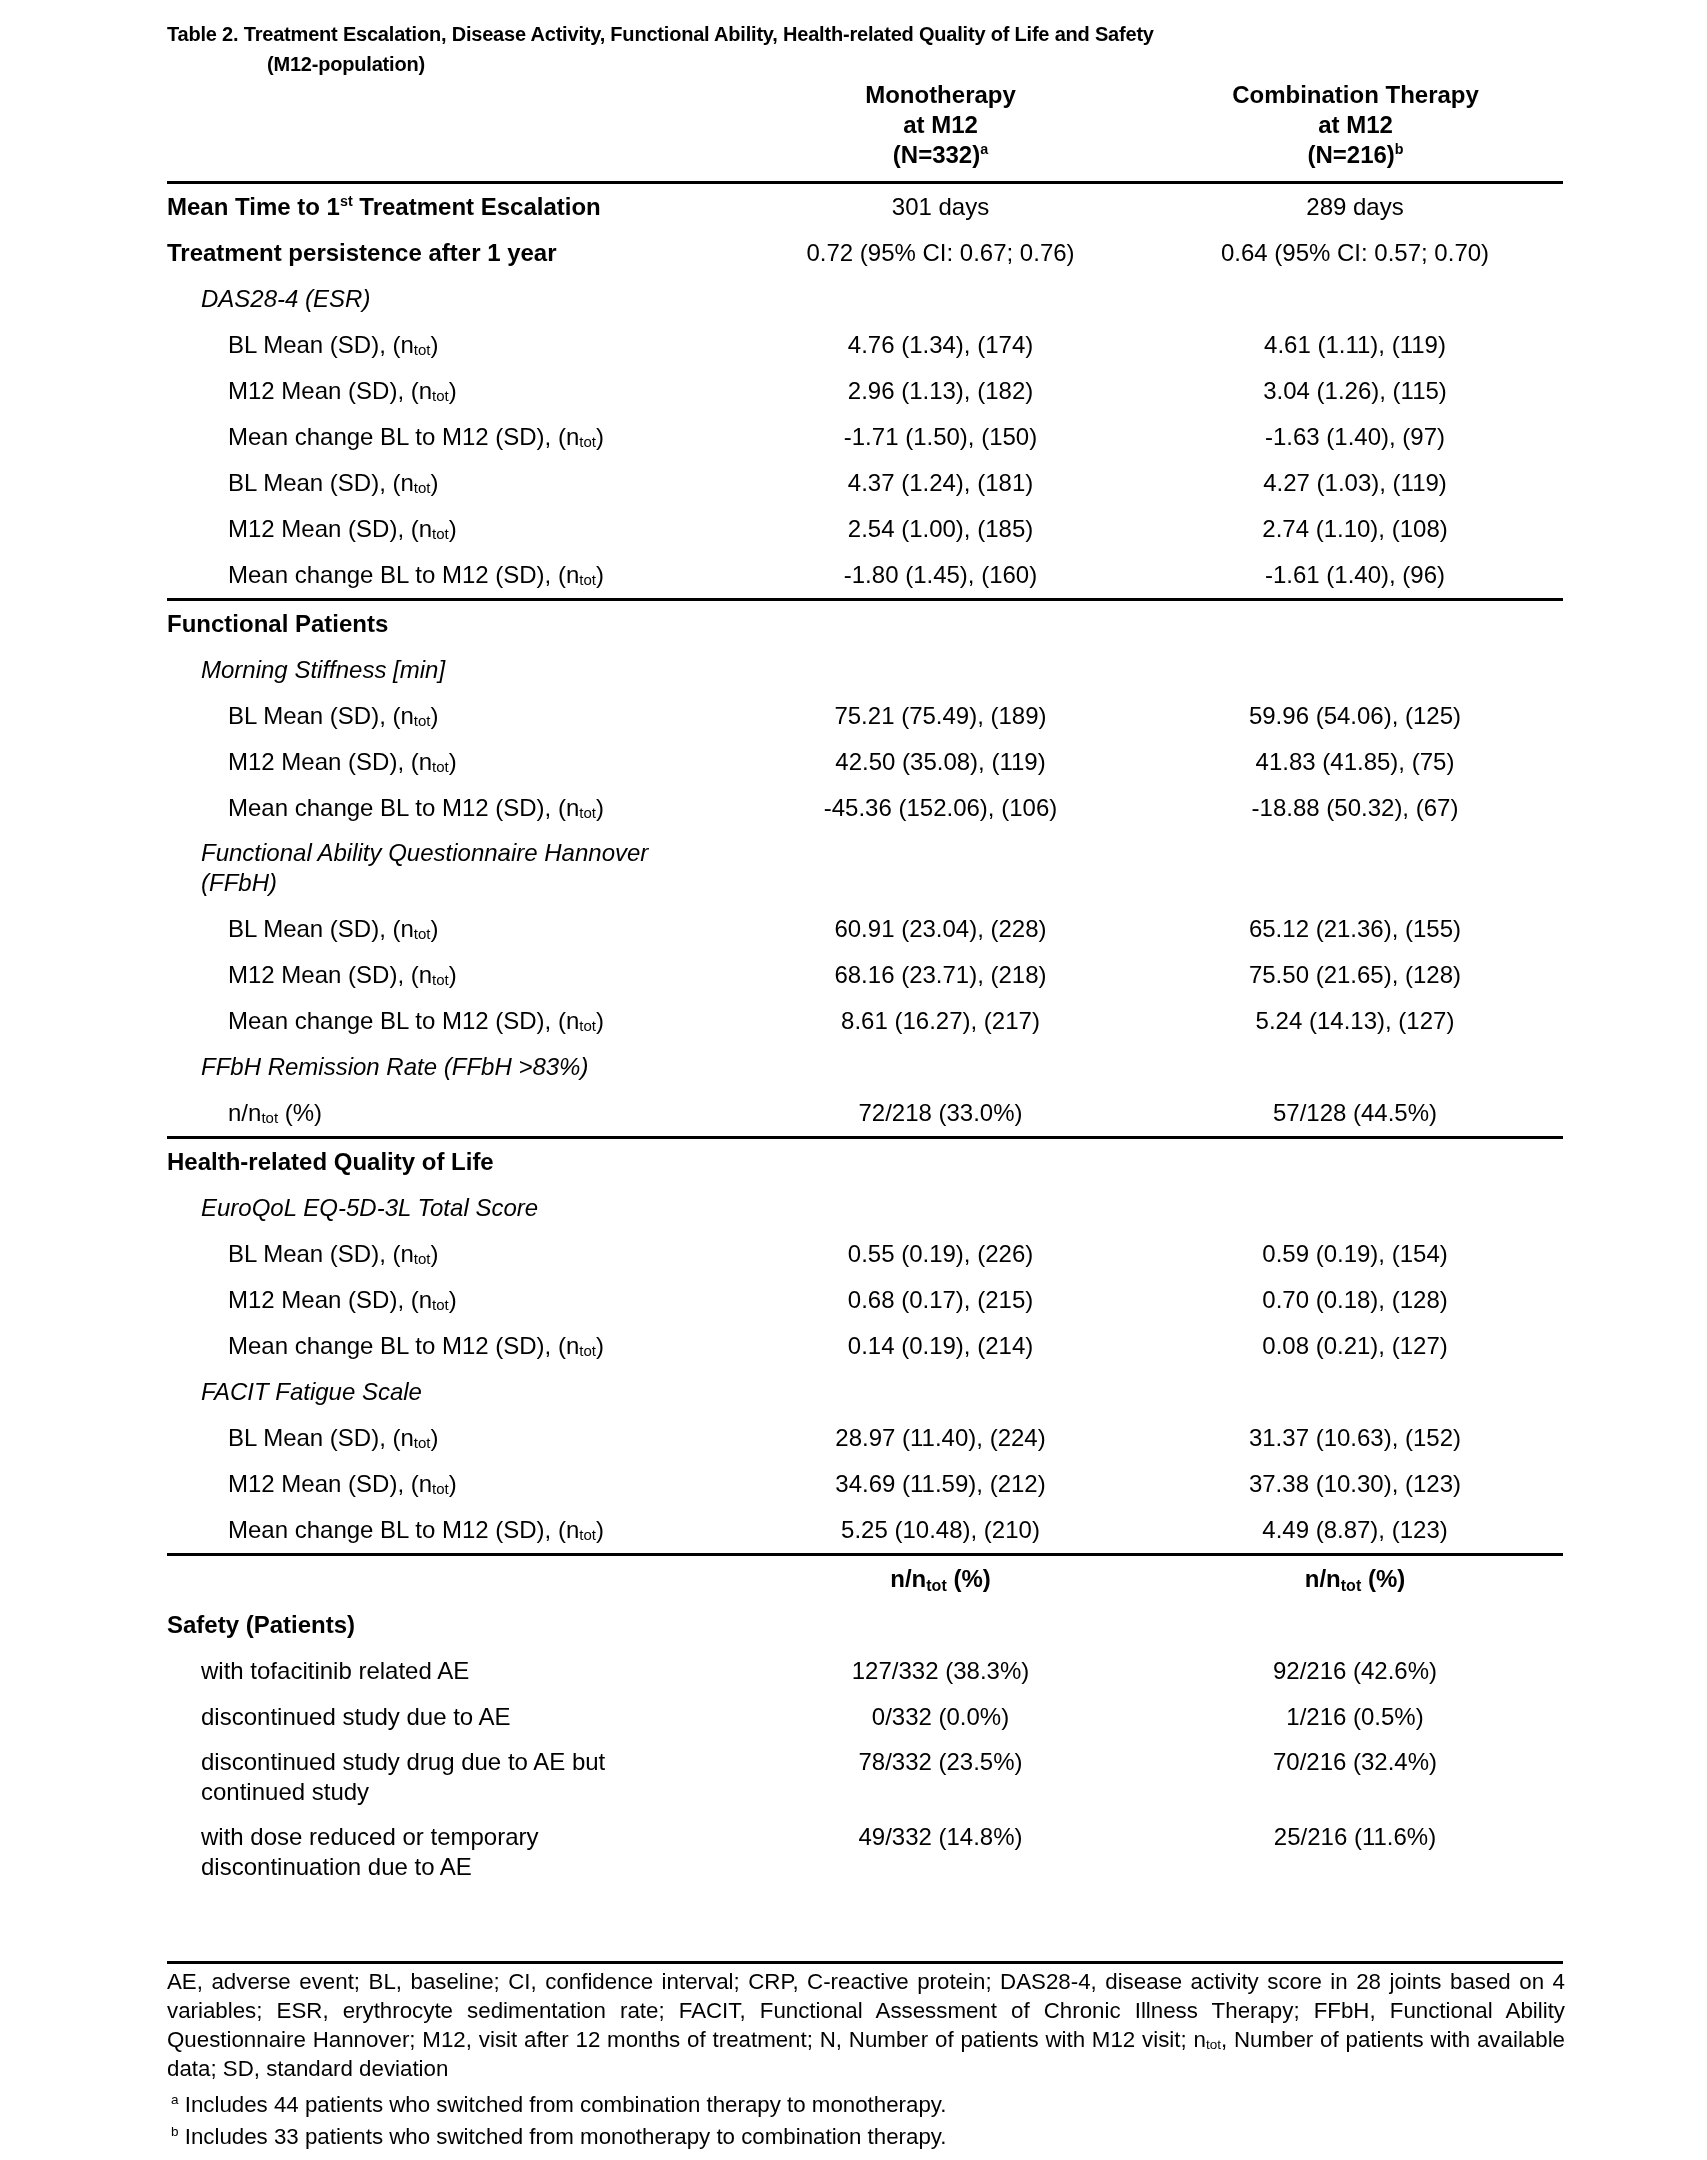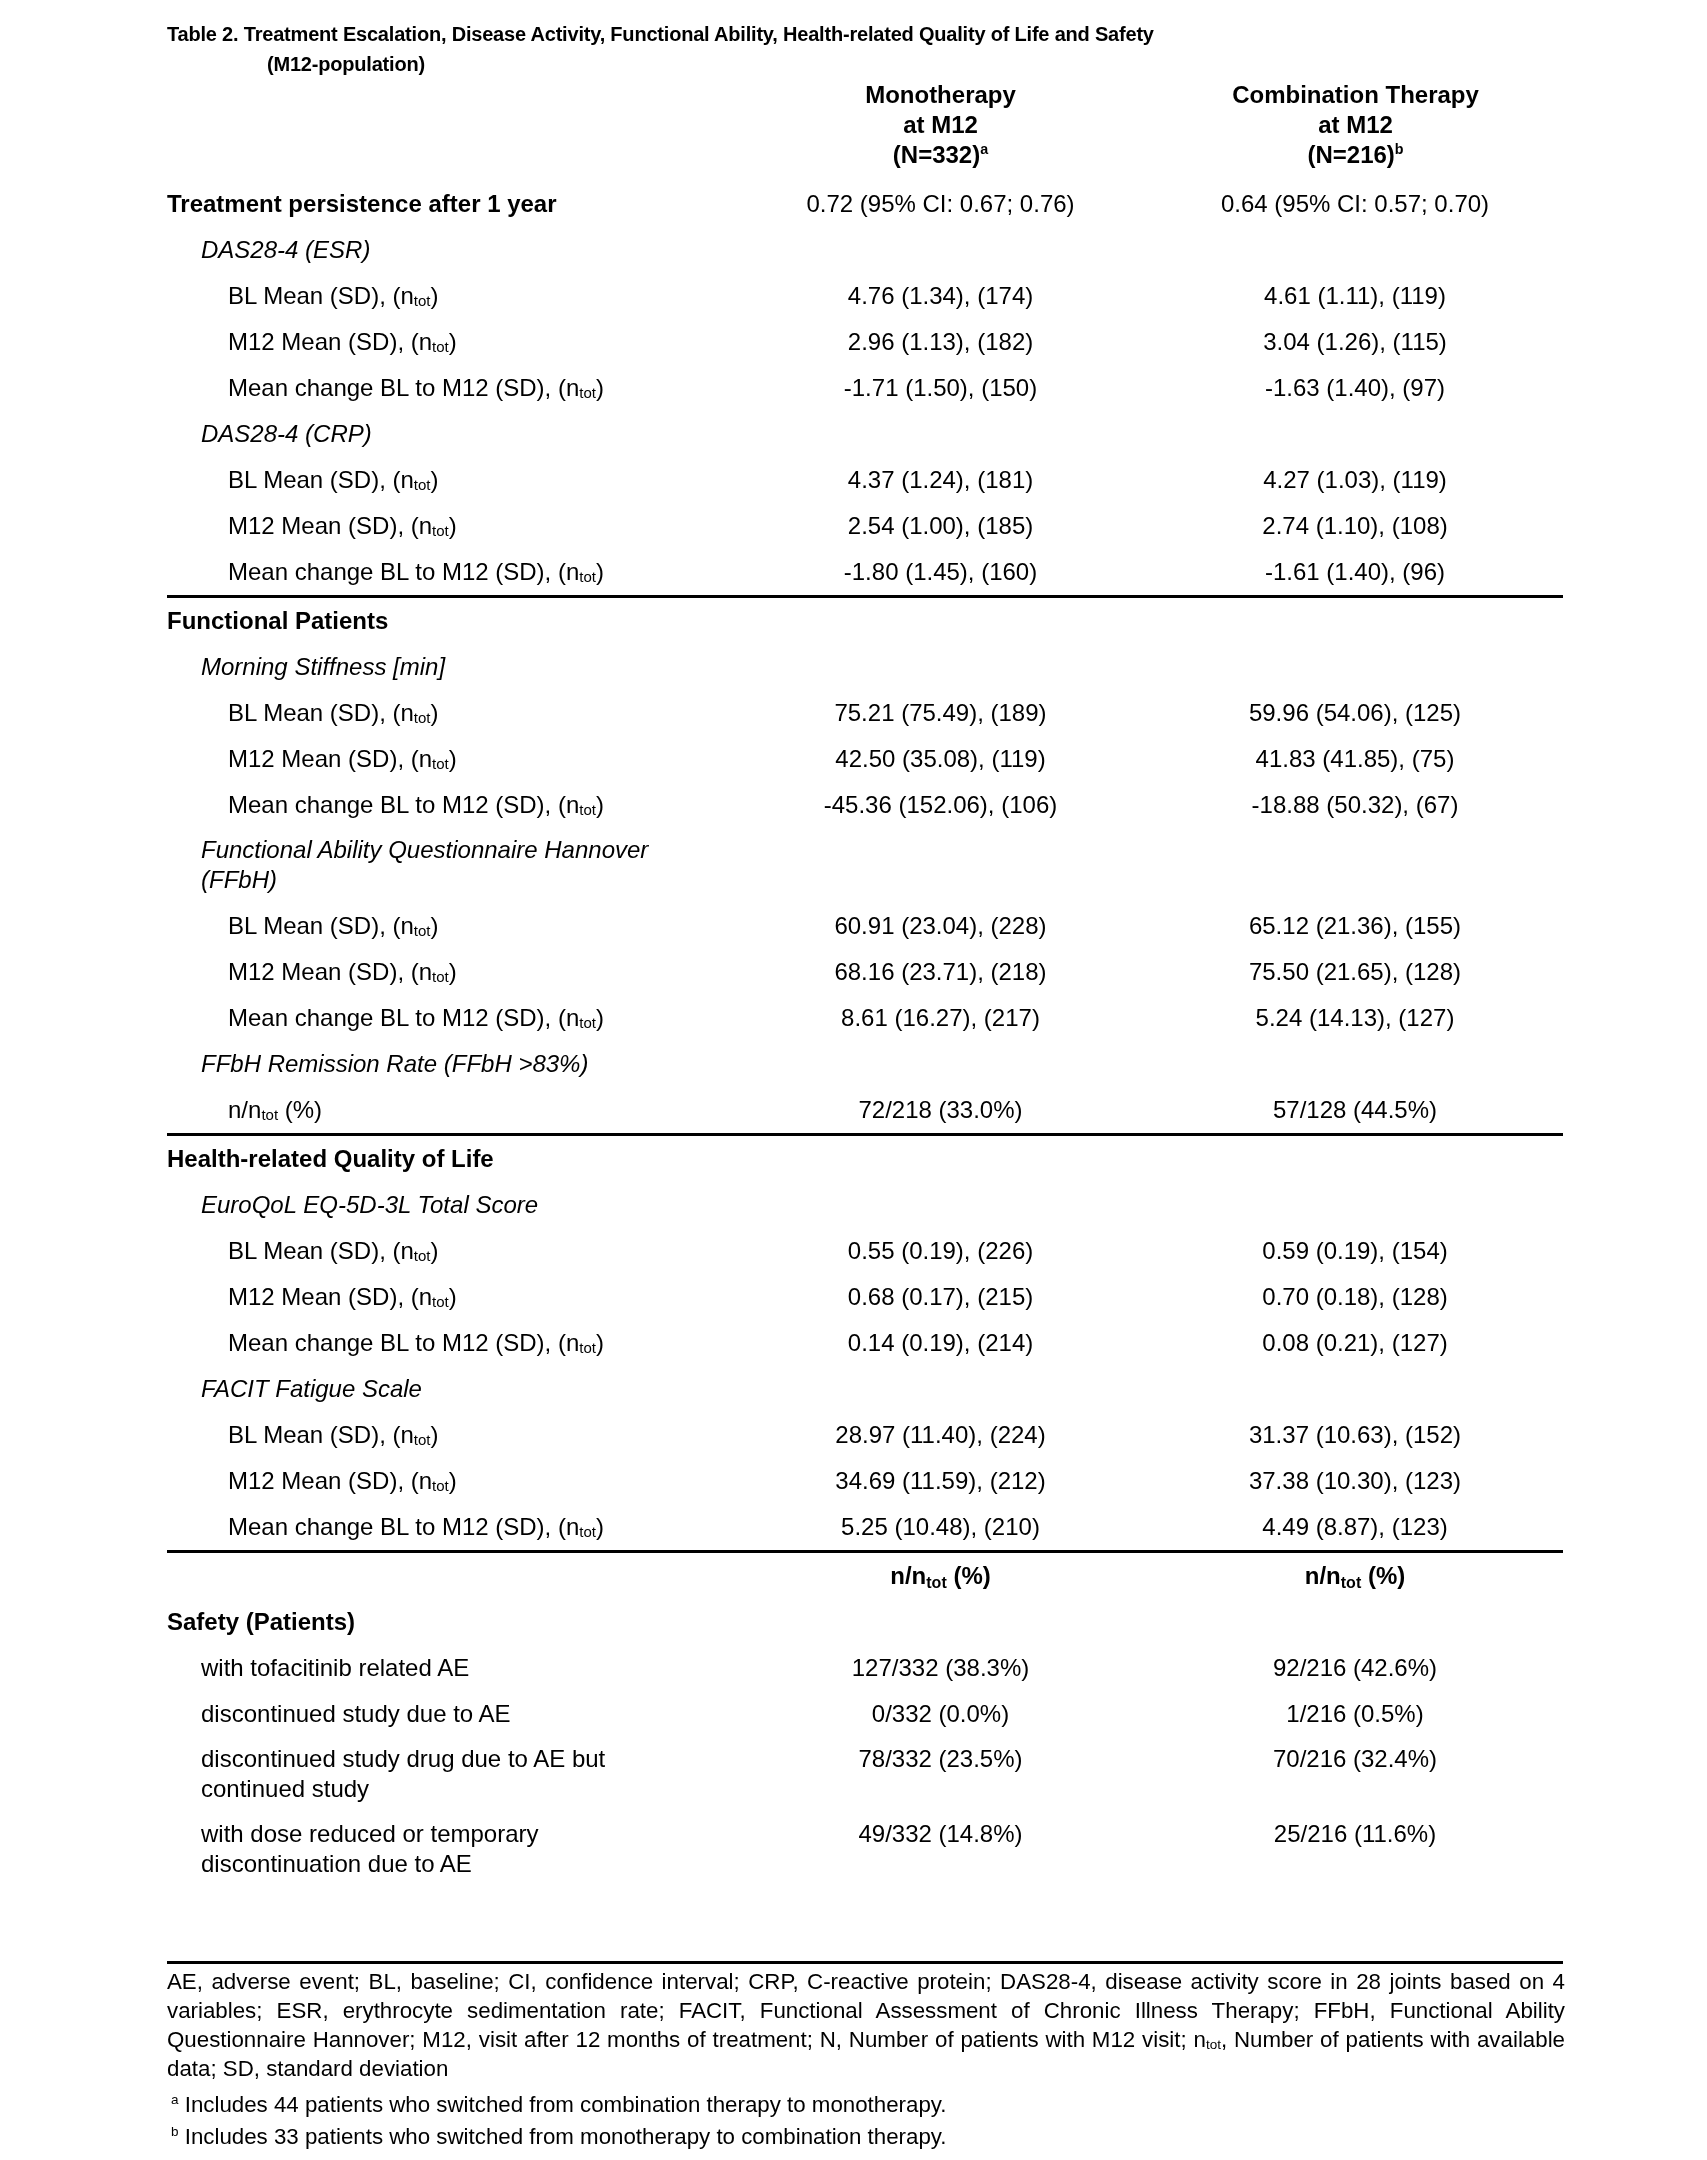--- a/index.html
+++ b/index.html
@@ -143,20 +143,25 @@
   </div>
 
   <table class="main">
     <colgroup>
       <col class="lab">
         <col class="v1">
         <col class="v2">
     </colgroup>
     <tbody>
 
+      <tr class="rule-top">
+        <td class="bold"><span>Mean Time to 1</span><sup style="font-size:14.3px;vertical-align:9.3px;line-height:0">st</sup><span> Treatment Escalation</span></td>
+        <td class="v">301 days</td>
+        <td class="v">289 days</td>
+      </tr>
       <tr>
         <td class="bold">Treatment persistence after 1 year</td>
         <td class="v">0.72 (95% CI: 0.67; 0.76)</td>
         <td class="v">0.64 (95% CI: 0.57; 0.70)</td>
       </tr>
 
       <tr>
         <td class="ital ind1" colspan="3">DAS28-4 (ESR)</td>
       </tr>
       <tr>
@@ -166,23 +171,20 @@
       </tr>
       <tr>
         <td class="ind2"><span>M12 Mean (SD), (n</span><sub class="tot">tot</sub><span>)</span></td>
         <td class="v">2.96 (1.13), (182)</td>
         <td class="v">3.04 (1.26), (115)</td>
       </tr>
       <tr>
         <td class="ind2"><span>Mean change BL to M12 (SD), (n</span><sub class="tot">tot</sub><span>)</span></td>
         <td class="v">-1.71 (1.50), (150)</td>
         <td class="v">-1.63 (1.40), (97)</td>
-      </tr>
-      <tr>
-        <td class="ital ind1" colspan="3">DAS28-4 (CRP)</td>
       </tr>
       <tr>
         <td class="ind2"><span>BL Mean (SD), (n</span><sub class="tot">tot</sub><span>)</span></td>
         <td class="v">4.37 (1.24), (181)</td>
         <td class="v">4.27 (1.03), (119)</td>
       </tr>
       <tr>
         <td class="ind2"><span>M12 Mean (SD), (n</span><sub class="tot">tot</sub><span>)</span></td>
         <td class="v">2.54 (1.00), (185)</td>
         <td class="v">2.74 (1.10), (108)</td>

